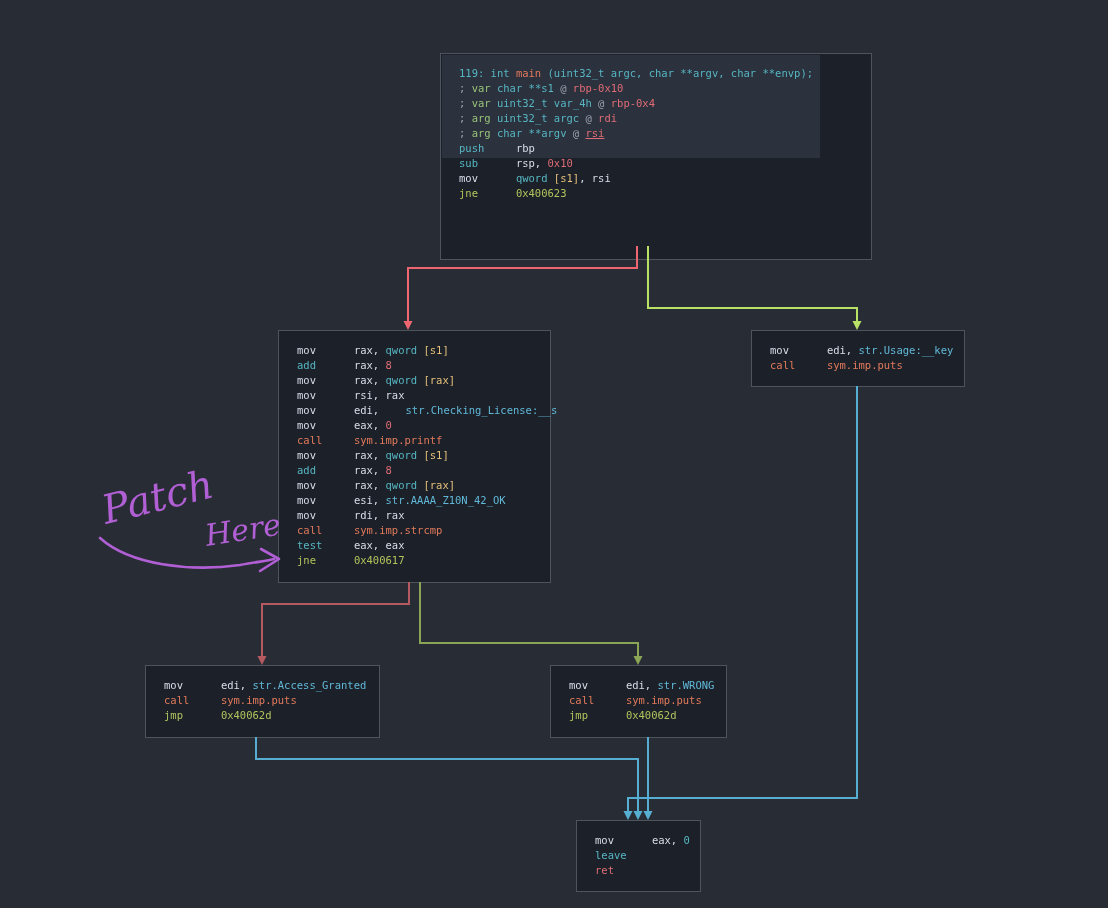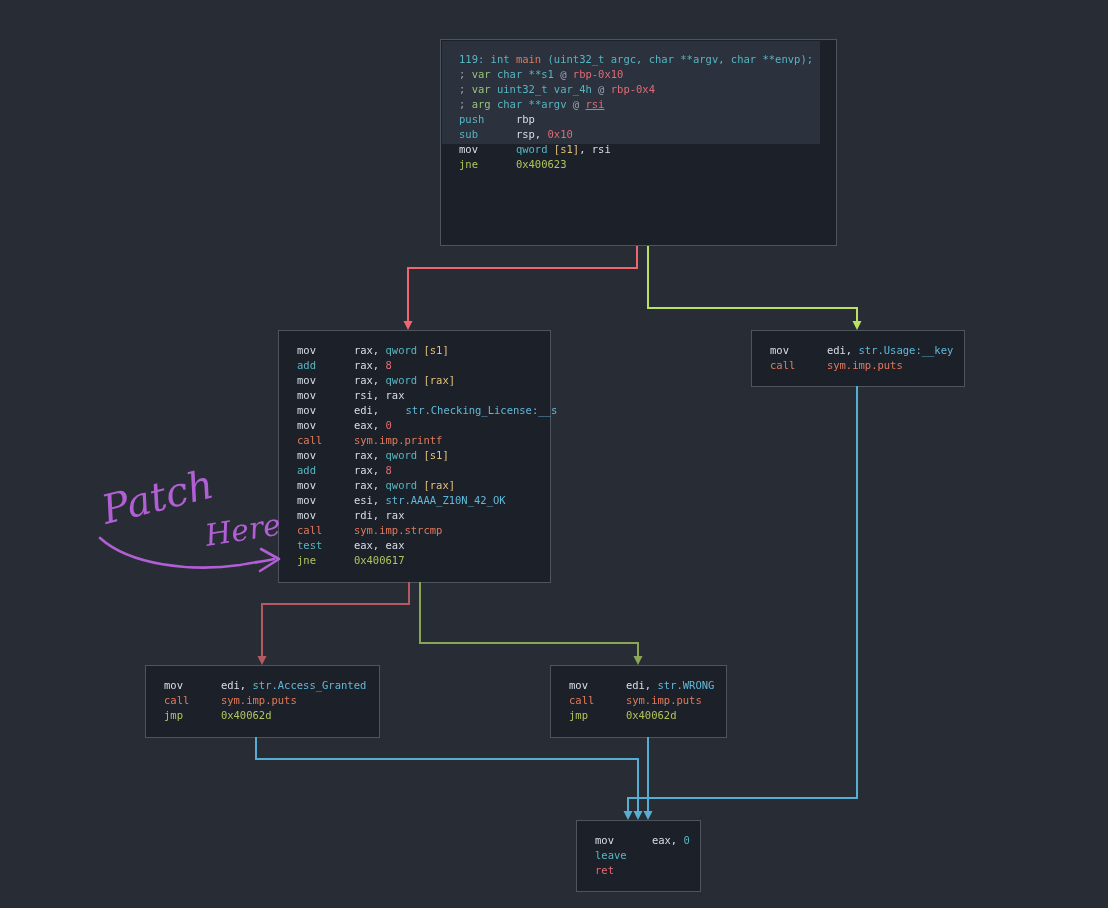--- a/index.html
+++ b/index.html
@@ -19,26 +19,27 @@
     white-space:pre;
     font-size:10.5px;line-height:15px;height:15px;
   }
   #edge-layer{position:absolute;left:0;top:0;pointer-events:none;}
   .ann-text{font-family:"DejaVu Serif","Liberation Serif",serif;font-style:italic;}
 </style>
 </head>
 <body style="background: rgb(40, 44, 52);">
 
 <div id="canvas">
-    <div class="block" style="left: 440px; top: 39px; width: 397px; height: 207px;">
+    <div class="block" style="left: 440px; top: 53px; width: 432px; height: 207px;">
       <div class="hl" style="width: 378px; height: 103px; background: rgb(43, 49, 61);"></div>
       <div class="lines">
         <div class="asm-line"><span style="color: rgb(86, 182, 194);">119: int </span><span style="color: rgb(226, 121, 91);">main</span><span style="color: rgb(86, 182, 194);"> (uint32_t argc, char **argv, char **envp);</span></div>
         <div class="asm-line"><span style="color: rgb(154, 162, 175);">; </span><span style="color: rgb(152, 195, 121);">var </span><span style="color: rgb(86, 182, 194);">char **s1</span><span style="color: rgb(154, 162, 175);"> @ </span><span style="color: rgb(224, 108, 117);">rbp-0x10</span></div>
         <div class="asm-line"><span style="color: rgb(154, 162, 175);">; </span><span style="color: rgb(152, 195, 121);">var </span><span style="color: rgb(86, 182, 194);">uint32_t var_4h</span><span style="color: rgb(154, 162, 175);"> @ </span><span style="color: rgb(224, 108, 117);">rbp-0x4</span></div>
+        <div class="asm-line"><span style="color: rgb(154, 162, 175);">; </span><span style="color: rgb(152, 195, 121);">arg </span><span style="color: rgb(86, 182, 194);">uint32_t argc</span><span style="color: rgb(154, 162, 175);"> @ </span><span style="color: rgb(224, 108, 117);">rdi</span></div>
         <div class="asm-line"><span style="color: rgb(154, 162, 175);">; </span><span style="color: rgb(152, 195, 121);">arg </span><span style="color: rgb(86, 182, 194);">char **argv</span><span style="color: rgb(154, 162, 175);"> @ </span><span style="color: rgb(224, 108, 117); text-decoration: underline;">rsi</span></div>
         <div class="asm-line"><span style="color: rgb(86, 182, 194);">push     </span><span style="color: rgb(216, 222, 233);">rbp</span></div>
         <div class="asm-line"><span style="color: rgb(86, 182, 194);">sub      </span><span style="color: rgb(216, 222, 233); text-align: center;">rsp, </span><span style="color: rgb(224, 108, 117);">0x10</span></div>
         <div class="asm-line"><span style="color: rgb(216, 222, 233);">mov      </span><span style="color: rgb(86, 182, 194);">qword </span><span style="color: rgb(229, 192, 123);">[s1]</span><span style="color: rgb(216, 222, 233);">, rsi</span></div>
         <div class="asm-line"><span style="color: rgb(178, 196, 92);">jne      </span><span style="color: rgb(178, 196, 92);">0x400623</span></div>
       </div>
     </div>
     <div class="block" style="left: 278px; top: 330px; width: 273px; height: 253px;">
       <div class="lines">
         <div class="asm-line"><span style="color: rgb(216, 222, 233);">mov      </span><span style="color: rgb(216, 222, 233);">rax, </span><span style="color: rgb(86, 182, 194);">qword </span><span style="color: rgb(229, 192, 123);">[s1]</span></div>

